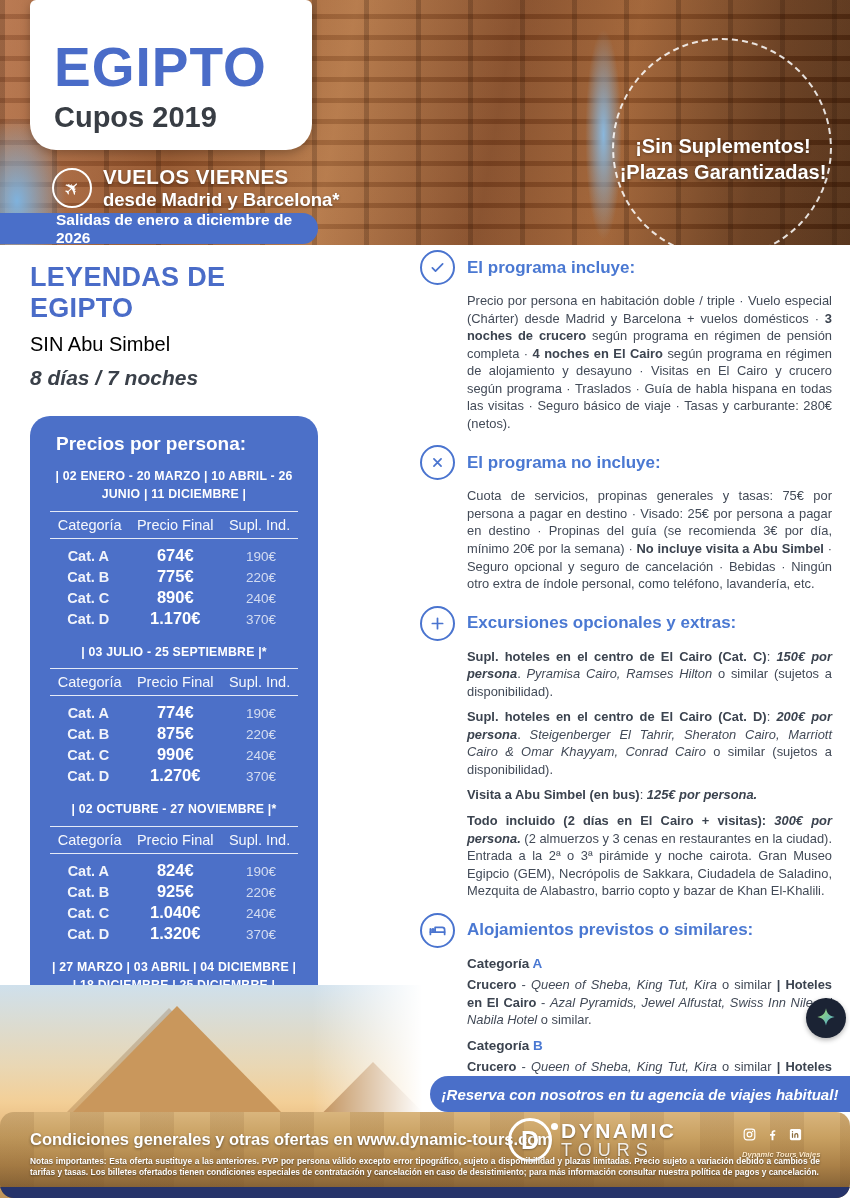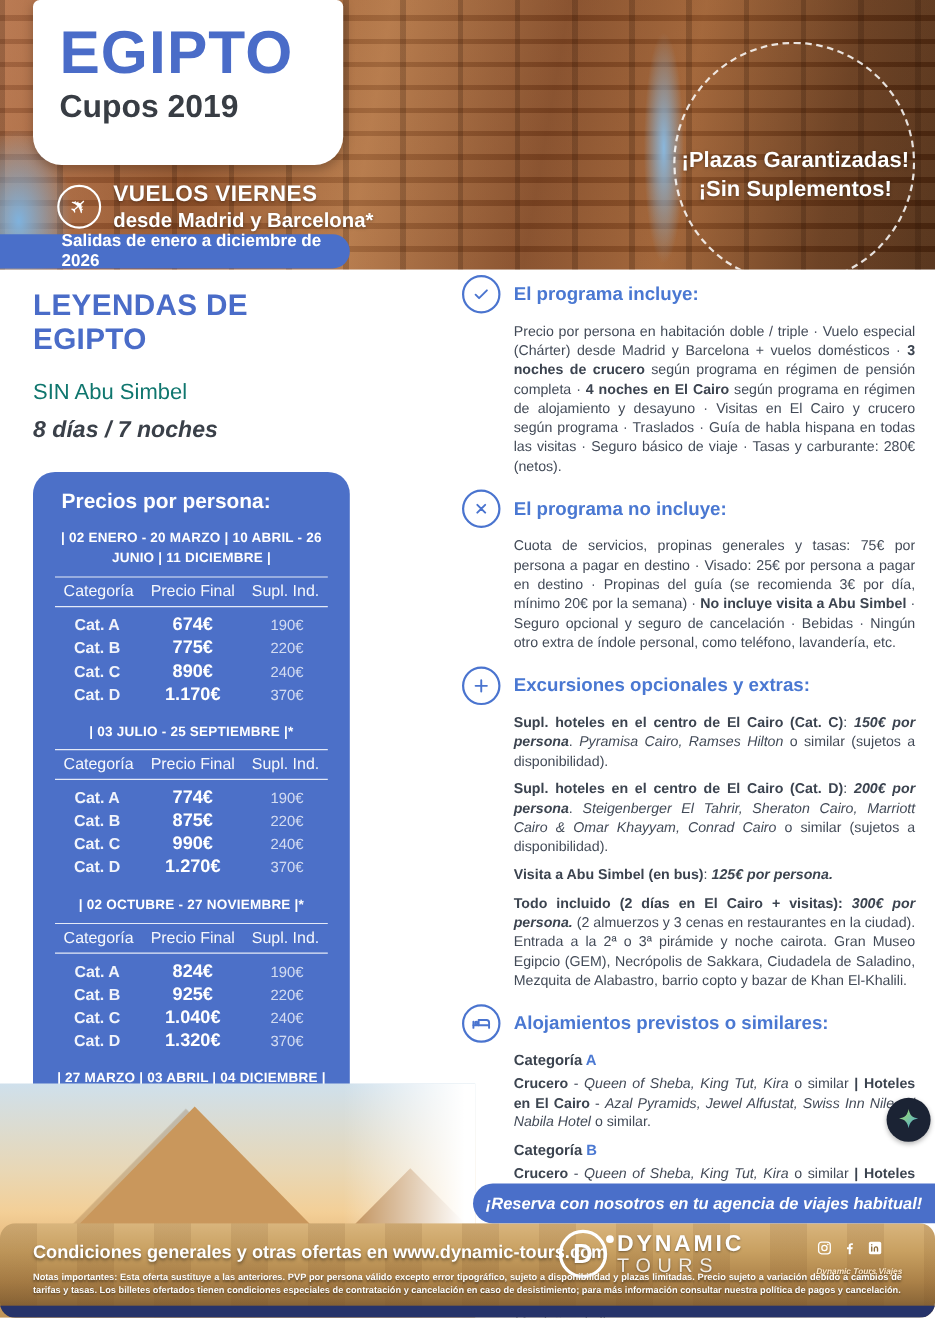--- a/index.html
+++ b/index.html
@@ -9,41 +9,41 @@
 
   
   .hero{position:absolute;left:0;top:0;width:850px;height:245px;overflow:hidden;
     background:
       radial-gradient(ellipse 70px 120px at 2% 82%, #7fb2dd 0%, rgba(127,178,221,0) 70%),
       radial-gradient(ellipse 26px 150px at 71% 55%, #8ab7dc 0%, rgba(138,183,220,0) 70%),
       repeating-linear-gradient(90deg, rgba(40,18,6,.22) 0 5px, rgba(255,255,255,0) 5px 52px),
       repeating-linear-gradient(0deg, rgba(255,214,170,.10) 0 16px, rgba(60,28,10,.14) 16px 21px),
       linear-gradient(100deg,#b3714a 0%,#8e4f28 22%,#b07344 40%,#7d4523 58%,#9a5c30 72%,#5e3317 88%,#46250f 100%);}
   .hero-card{position:absolute;left:30px;top:0;width:282px;height:150px;background:#fff;
-    border-radius:6px 6px 26px 26px;padding:20px 0 0 24px;box-shadow:0 3px 10px rgba(0,0,0,.25);}
+    border-radius:6px 6px 26px 26px;padding:40px 0 0 24px;box-shadow:0 3px 10px rgba(0,0,0,.25);}
   .hero-title{font-size:55px;font-weight:800;letter-spacing:1px;color:#4a6cc8;line-height:1.0;}
   .hero-subtitle{font-size:29px;font-weight:800;color:#383d44;margin-top:6px;}
   .badge-ring{position:absolute;left:612px;top:38px;width:220px;height:220px;border:2px dashed rgba(255,255,255,.85);
     border-radius:50%;}
   .badge{position:absolute;left:608px;top:133px;width:230px;text-align:center;color:#fff;
     font-size:20px;font-weight:800;line-height:1.32;text-shadow:0 1px 3px rgba(0,0,0,.35);}
   .flights{position:absolute;left:52px;top:165px;display:flex;align-items:center;gap:11px;color:#fff;}
   .flights-icon{width:40px;height:40px;border:2.4px solid #fff;border-radius:50%;display:flex;
     align-items:center;justify-content:center;font-size:19px;text-shadow:none;}
   .flights-icon span{display:inline-block;transform:rotate(-42deg);}
   .fl1{font-size:20.5px;font-weight:800;letter-spacing:.4px;text-shadow:0 1px 3px rgba(0,0,0,.35);}
   .fl2{font-size:18.5px;font-weight:800;text-shadow:0 1px 3px rgba(0,0,0,.35);}
   .departures{position:absolute;left:0;bottom:1px;width:318px;height:31px;background:#4a6fc9;
     border-radius:0 17px 17px 0;display:flex;align-items:center;padding-left:56px;
     color:#fff;font-size:15.5px;font-weight:700;}
 
   
   .left-col{position:absolute;left:30px;top:262px;width:288px;}
   .prog-title{font-size:27px;font-weight:800;color:#4a6cc8;letter-spacing:.3px;}
-  .prog-subtitle{font-size:20px;font-weight:500;color:#0f766e;margin-top:22px;}
+  .prog-subtitle{font-size:20px;font-weight:500;color:#000000;margin-top:9px;}
   .prog-duration{font-size:21px;font-weight:700;font-style:italic;color:#3a4049;margin-top:10px;}
   .price-box{margin-top:26px;background:#4c70c8;border-radius:20px;padding:17px 18px 14px;color:#fff;}
   .price-heading{font-size:19px;font-weight:800;padding-left:8px;}
   .ptable-block{margin-top:13px;}
   .period{font-size:12.3px;font-weight:700;text-align:center;letter-spacing:.2px;line-height:1.45;}
   .ptable{margin-top:7px;}
   .p-hrow{display:grid;grid-template-columns:32% 37% 31%;border-top:1.4px solid rgba(255,255,255,.85);
     border-bottom:1.4px solid rgba(255,255,255,.85);padding:5px 0;margin:0 2px;}
   .p-hcell{text-align:center;font-size:14.5px;font-weight:500;color:rgba(255,255,255,.95);}
   .p-rows{padding:6px 0 2px;}
@@ -128,22 +128,22 @@
 
 <div class="page">
 
   <div class="hero">
     <div class="badge-ring"></div>
     <div class="hero-card">
       <div class="hero-title">EGIPTO</div>
       <div class="hero-subtitle">Cupos 2019</div>
     </div>
     <div class="badge">
+      <div>¡Sin Suplementos!</div>
       <div>¡Plazas Garantizadas!</div>
-      <div>¡Sin Suplementos!</div>
     </div>
     <div class="flights">
       <div class="flights-icon">
           <span>✈</span>
         </div>
       <div>
         <div class="fl1">VUELOS VIERNES</div>
         <div class="fl2">desde Madrid y Barcelona*</div>
       </div>
     </div>

